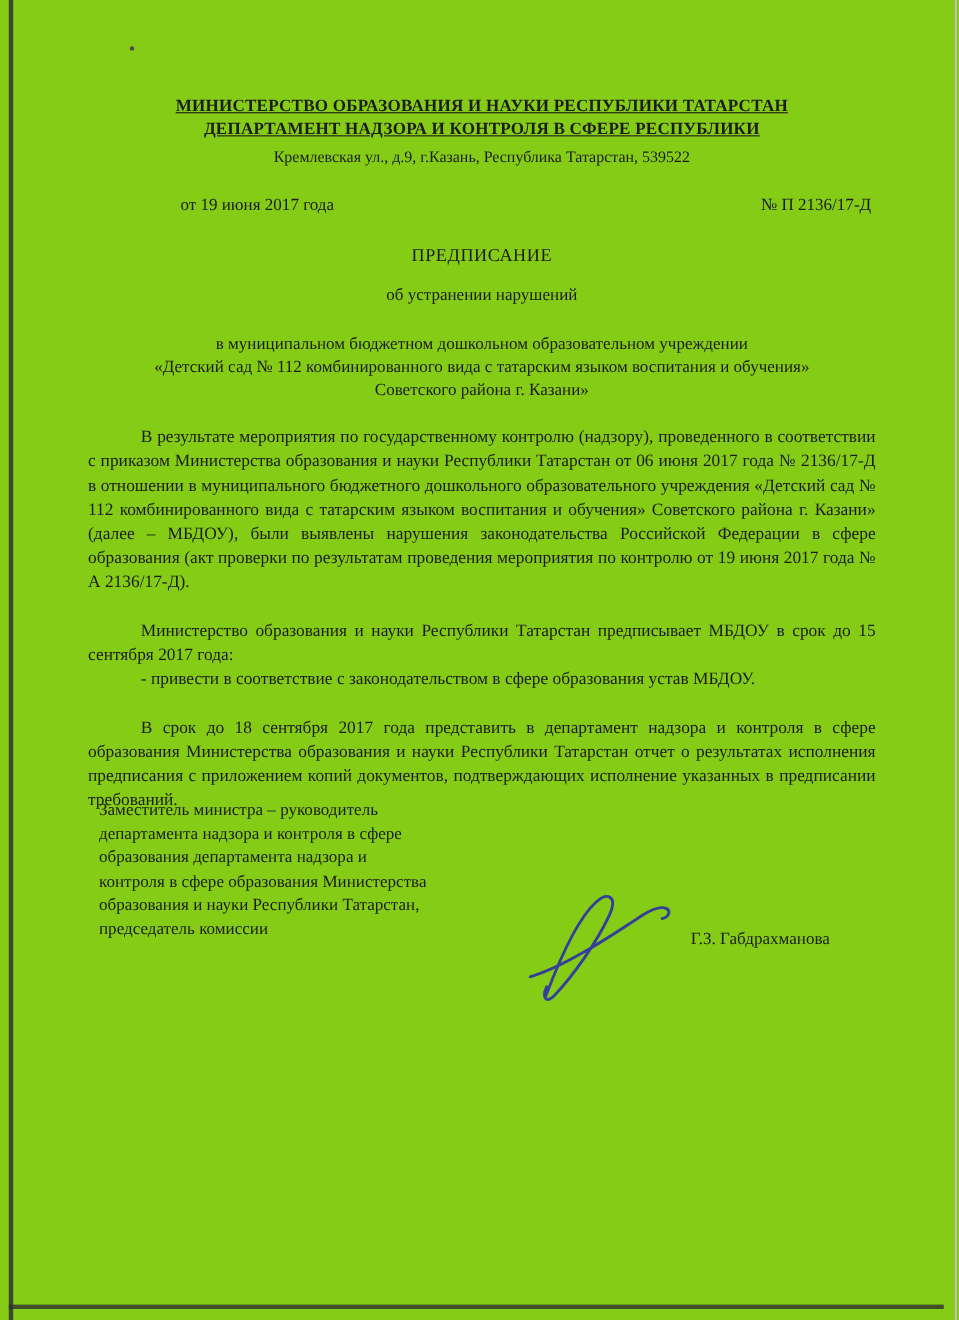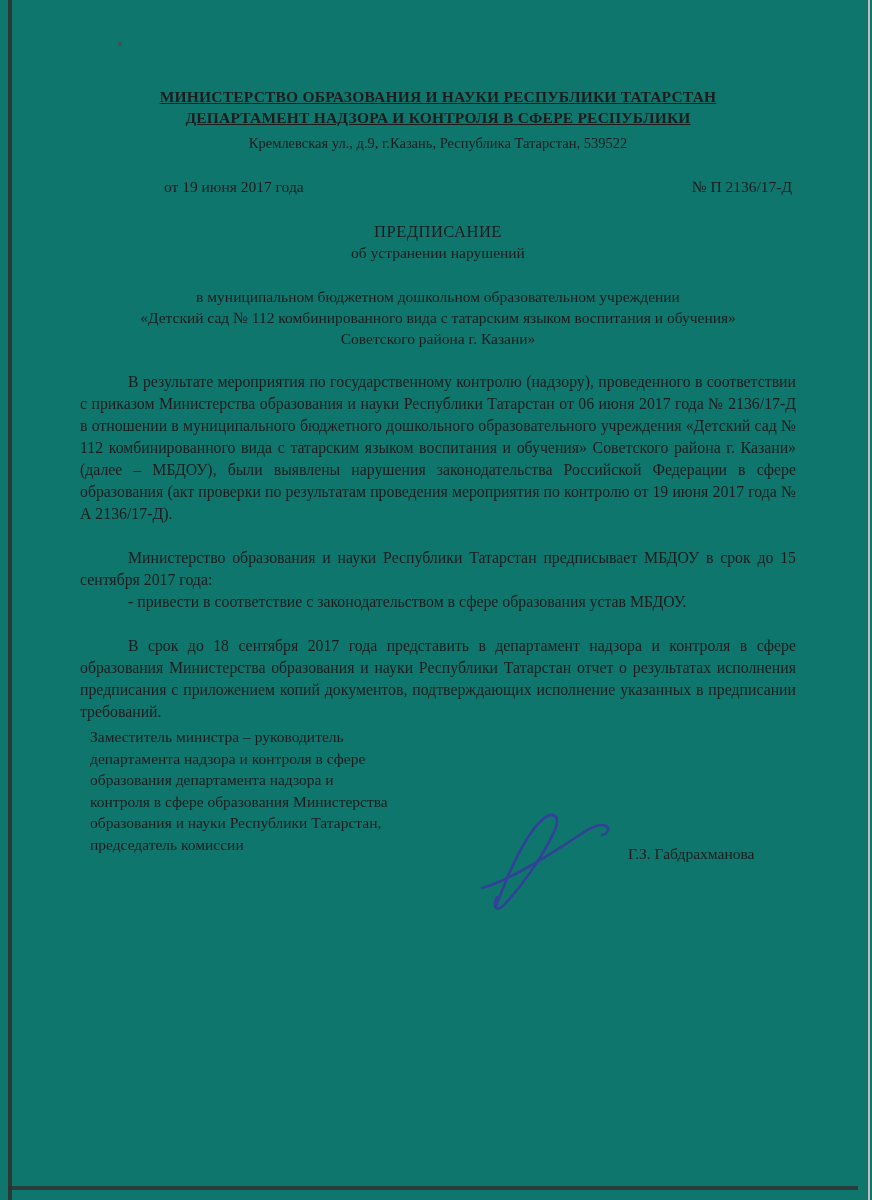--- a/index.html
+++ b/index.html
@@ -1,21 +1,21 @@
 <!DOCTYPE html>
 <html><head>
 <meta charset="utf-8">
 <style>
   html, body { margin: 0; padding: 0; background: #e8e8e8; }
   .page {
     position: relative;
     width: 872px;
     height: 1200px;
     margin: 0 auto;
-    background: #0f766e;
+    background: #84cc16;
     font-family: "Liberation Serif", serif;
     color: #1c1c1c;
     overflow: hidden;
   }
   
   .scan-edge-left {
     position: absolute; left: 8px; top: 0; width: 4px; height: 1200px;
     background: #2f2f2f; opacity: .85;
   }
   .scan-edge-bottom {
@@ -51,21 +51,21 @@
     margin-top: 26px;
     display: flex;
     justify-content: space-between;
     font-size: 15.5px;
     padding-left: 84px;
     padding-right: 4px;
   }
   .u { }
   .title-block { margin-top: 26px; text-align: center; }
   .doc-title { font-size: 16.5px; letter-spacing: .5px; margin-top: 20px; }
-  .doc-subtitle { font-size: 15.5px; margin-top: 2px; text-align: center; }
+  .doc-subtitle { font-size: 15.5px; margin-top: 18px; text-align: center; }
   .addressee {
     margin-top: 24px;
     text-align: center;
     font-size: 15.5px;
     line-height: 21px;
   }
   .body-p {
     margin: 22px 0 0 0;
     font-size: 15.8px;
     line-height: 22px;

